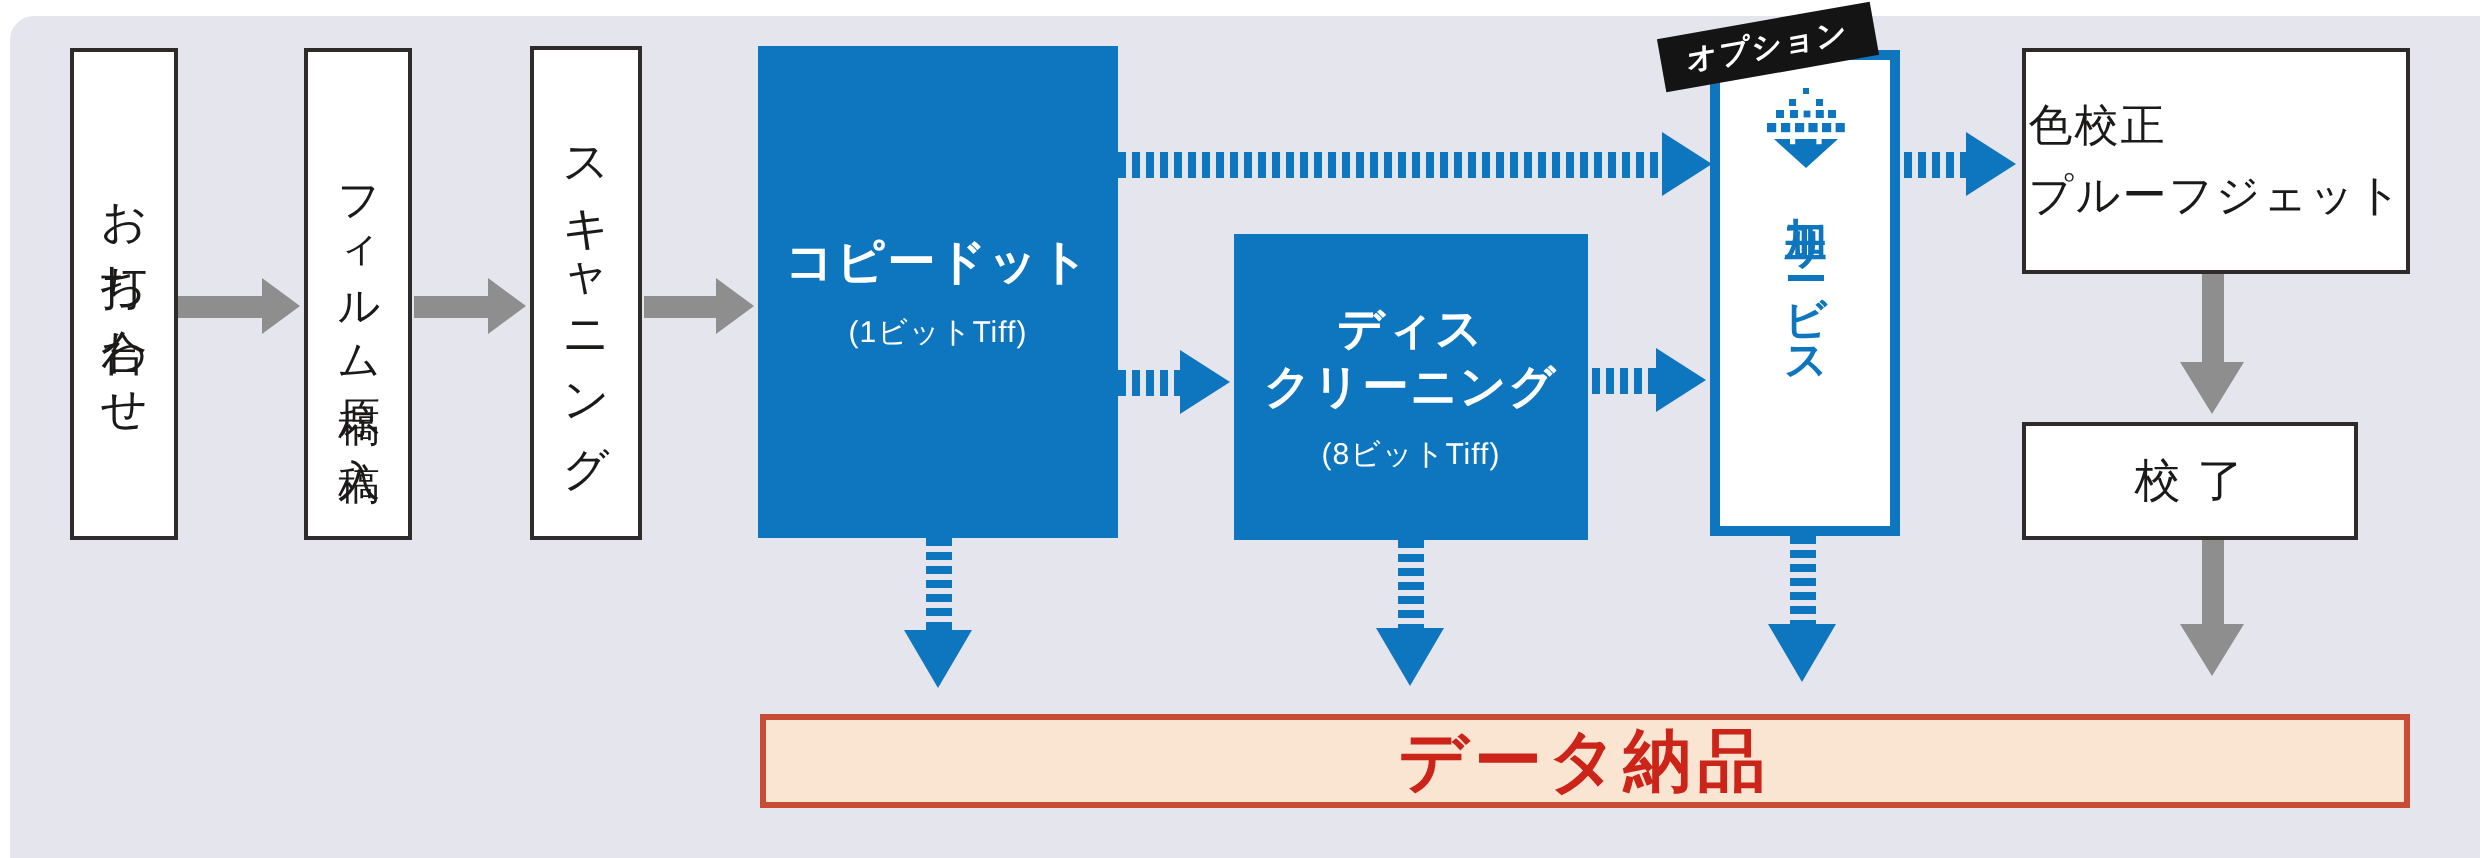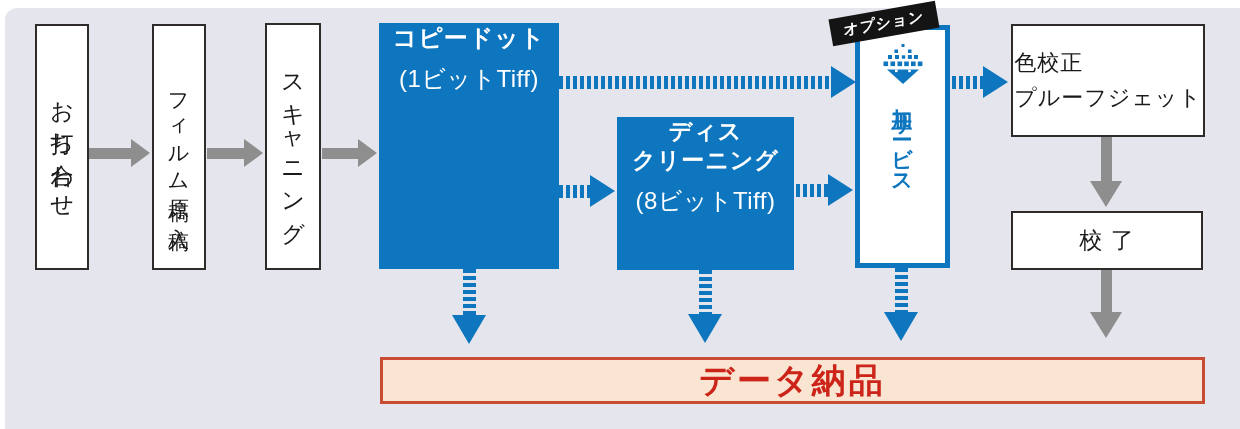--- a/index.html
+++ b/index.html
@@ -25,25 +25,25 @@
     position:absolute;background:#fff;border:2px solid var(--box-border);
     box-sizing:border-box;display:flex;align-items:center;justify-content:center;
   }
   .vlabel{
     writing-mode:vertical-rl;text-orientation:upright;
     font-size:23px;font-weight:500;color:#1c1a19;letter-spacing:3px;line-height:1;
     white-space:pre;
   }
   .bluebox{
     position:absolute;background:var(--accent-blue);box-sizing:border-box;
-    display:flex;flex-direction:column;align-items:center;justify-content:flex-start;
+    display:flex;flex-direction:column;align-items:center;justify-content:center;
     color:#fff;text-align:center;
   }
   .bluebox .title{font-size:24px;font-weight:700;letter-spacing:1px;white-space:pre-line;line-height:1.25;}
-  .bluebox .subtitle{font-size:24px;font-weight:500;margin-top:10px;letter-spacing:0.5px;}
+  .bluebox .subtitle{font-size:15px;font-weight:500;margin-top:10px;letter-spacing:0.5px;}
   .procbox{
     position:absolute;background:#fff;border:5px solid var(--accent-blue);
     box-sizing:border-box;display:flex;flex-direction:column;align-items:center;
     padding-top:14px;
   }
   .procbox .vlabel-blue{
     writing-mode:vertical-rl;text-orientation:upright;margin-top:8px;
     font-size:21px;font-weight:700;color:var(--accent-blue);letter-spacing:4px;line-height:1;
   }
   .badge{
@@ -141,21 +141,21 @@
 
   <div class="badge">
     <span>オプション</span>
   </div>
 
   <div class="proofbox" style="left:1011px;top:24px;width:194px;height:113px">
     <div>色校正
 プルーフジェット</div>
   </div>
 
-  <div class="proofbox" style="left:1011px;top:211px;width:192px;height:59px;font-size:23px">
+  <div class="proofbox" style="left:1011px;top:211px;width:168px;height:59px;font-size:23px">
     <div>校 了</div>
   </div>
 
   <div class="redbox" style="left:380px;top:357px;width:825px;height:47px">
     <div>データ納品</div>
   </div>
 
   <div class="arrow-h" style="left:89px;top:153px;width:61px">
     <div class="shaft"></div>
       <div class="head"></div>

